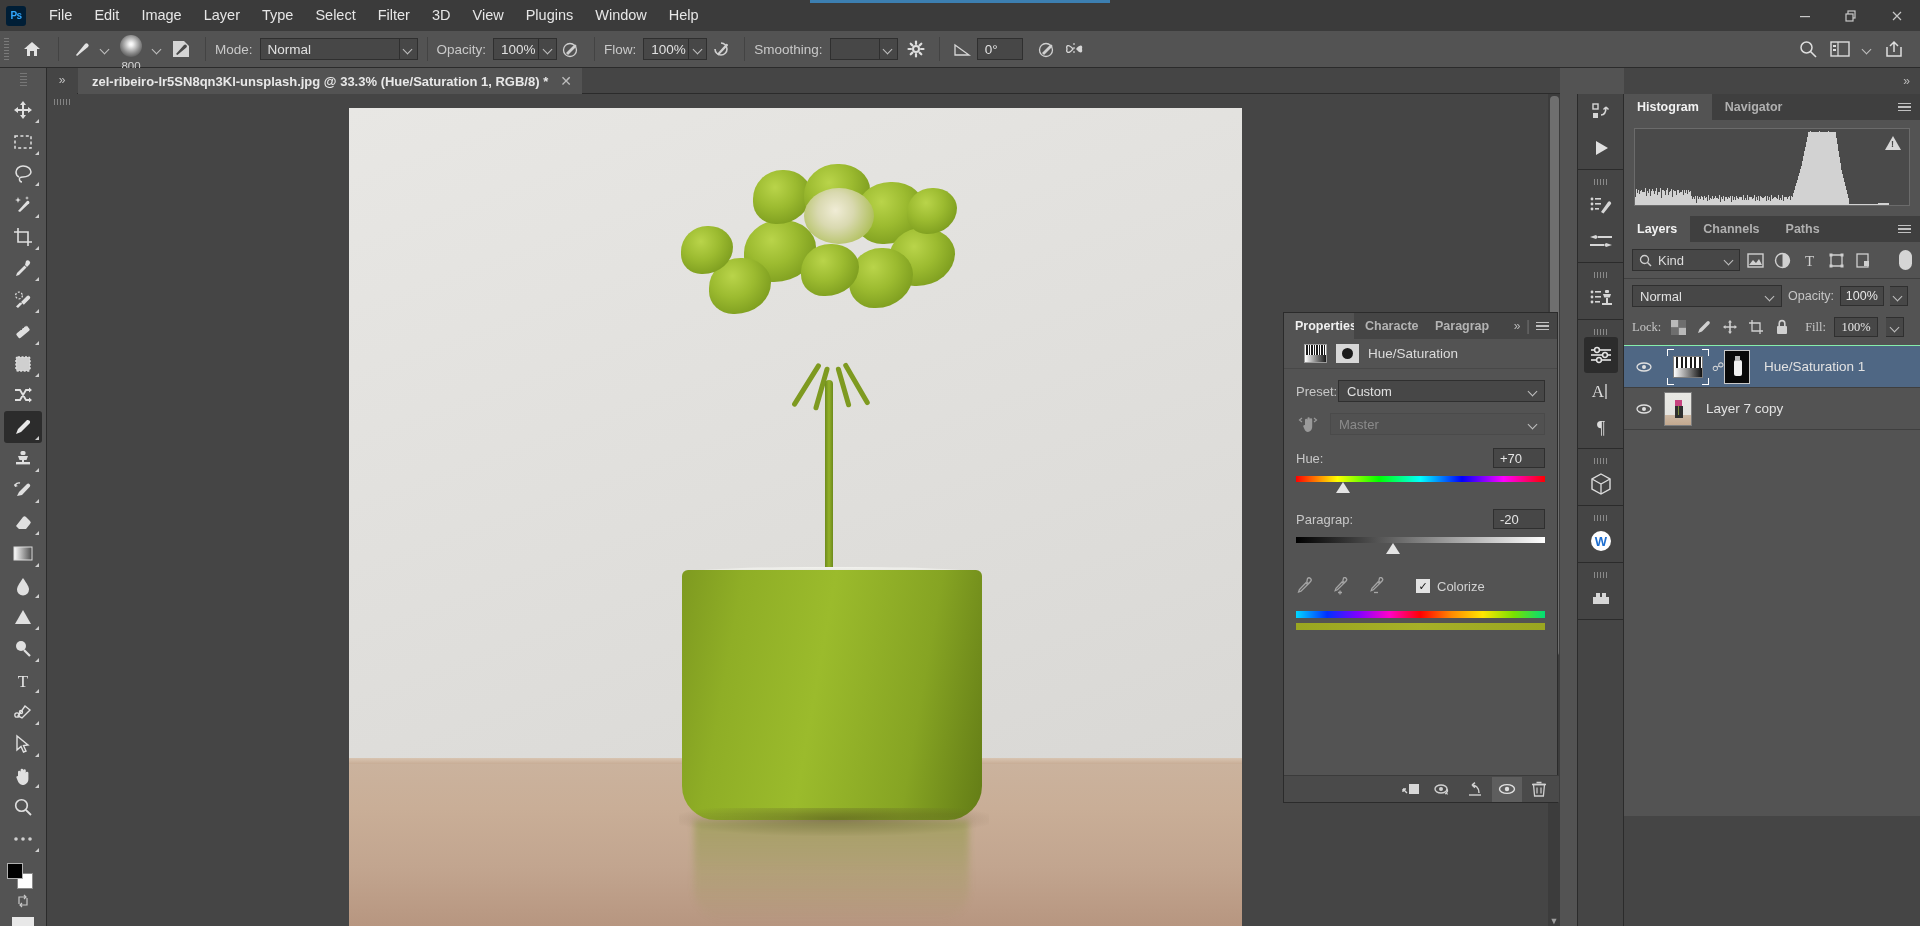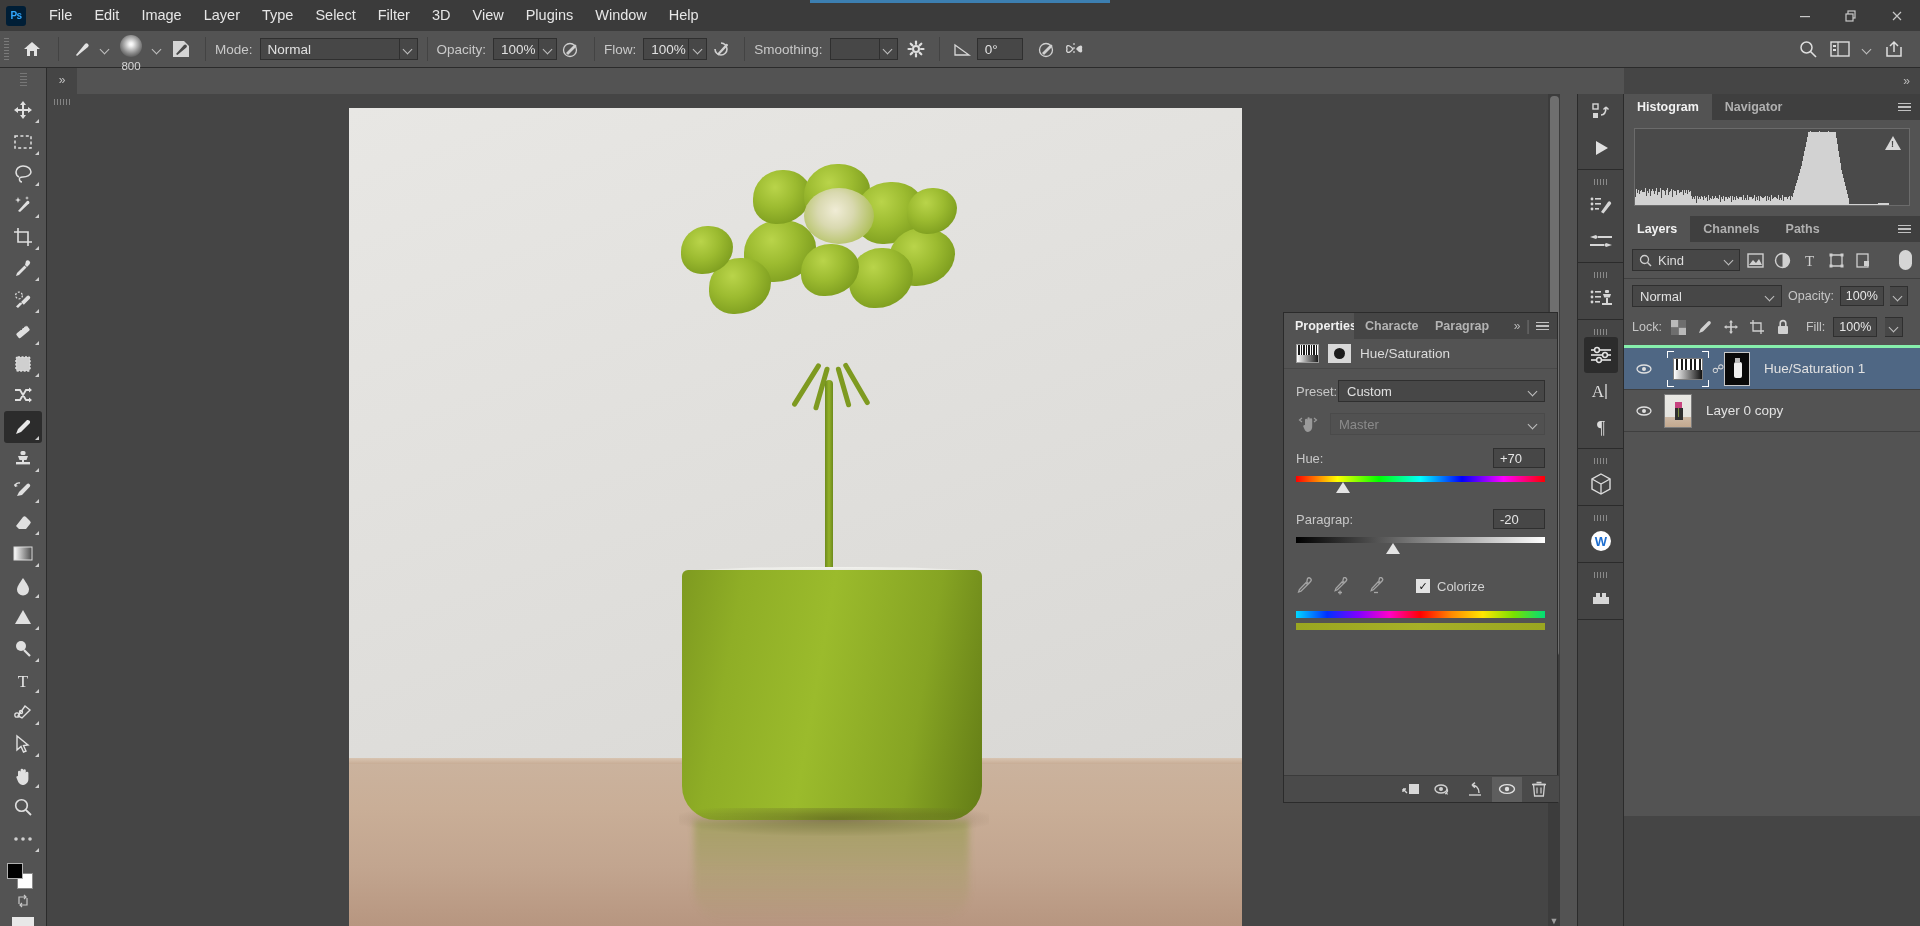--- a/index.html
+++ b/index.html
@@ -209,21 +209,21 @@
     padding: 0 11px; display: flex; align-items: center; font-size: 12.5px;
     color: #b3b3b3; font-weight: bold; background: #454545; max-width: 70px; overflow: hidden;
   }
   .ptab.active { background: #535353; color: #f0f0f0; }
   .ptab-right { margin-left: auto; display: flex; align-items: center; padding-right: 8px; gap: 6px; color: #b9b9b9; }
   .chev2 { font-size: 12px; }
   .hamb { display:flex; flex-direction:column; gap:2px; }
   .hamb i { display:block; width: 13px; height: 1.5px; background:#c0c0c0; }
 
   .prop-head {
-    height: 30px; display: flex; align-items: center; gap: 9px; padding: 0 12px;
+    height: 30px; display: flex; align-items: center; gap: 9px; padding: 0 20px;
     border-bottom: 1px solid #484848;
   }
   .adj-icon {
     width: 23px; height: 19px; border: 1px solid #9c9c9c; position: relative; overflow:hidden;
     background: linear-gradient(to right, #ffffff 0, #ffffff 6%, #1a1a1a 6%, #1a1a1a 12%, #ffffff 12%, #ffffff 18%, #1a1a1a 18%, #1a1a1a 24%, #ffffff 24%, #ffffff 30%, #1a1a1a 30%, #1a1a1a 36%, #ffffff 36%, #ffffff 42%, #1a1a1a 42%, #1a1a1a 48%, #ffffff 48%, #ffffff 54%, #1a1a1a 54%, #1a1a1a 60%, #ffffff 60%, #ffffff 66%, #1a1a1a 66%, #1a1a1a 72%, #ffffff 72%, #ffffff 78%, #1a1a1a 78%, #1a1a1a 84%, #ffffff 84%, #ffffff 90%, #1a1a1a 90%, #1a1a1a 96%, #ffffff 96%);
   }
   .adj-icon::after { content:""; position:absolute; left:0; bottom:0; width:100%; height: 7px;
      background: linear-gradient(to right, #fff, #1a1a1a); }
   .mask-icon {
     width: 23px; height: 19px; background: #d8d8d8; display:flex; align-items:center; justify-content:center;
@@ -322,21 +322,21 @@
   .fic { width: 24px; height: 22px; display:flex; align-items:center; justify-content:center; color:#cfcfcf; }
   .togpill { width: 14px; height: 22px; display:flex; align-items:center; justify-content:center; margin-left: auto; }
   .togpill i { display:block; width: 13px; height: 20px; border-radius: 7px; background: #d5d5d5; }
 
   .blendrow { display:flex; align-items:center; padding: 6px 8px; gap: 6px; }
   .blendsel { width: 150px; height: 22px; background:#474747; border:1px solid #2f2f2f; display:flex;
     align-items:center; padding: 0 7px; font-size:13px; color:#e0e0e0; position:relative;}
   .minilabel { font-size: 12.5px; color:#c6c6c6; }
   .minival { width: 44px; height: 20px; background:#474747; border:1px solid #2f2f2f; display:flex;
     align-items:center; justify-content:center; font-size:12.5px; color:#e6e6e6;}
-  .lockrow { display:flex; align-items:center; padding: 4px 12px 8px 8px; gap: 8px; border-bottom: 3px solid #86efac;}
+  .lockrow { display:flex; align-items:center; padding: 4px 12px 8px 8px; gap: 8px; border-bottom: 1px solid #86efac; font-family: Liberation Serif, serif;}
   .lockic { width: 18px; height: 18px; display:flex; align-items:center; justify-content:center; color:#cfcfcf; }
 
   .layer {
     height: 42px; display:flex; align-items:center; border-bottom: 1px solid #3f3f3f; position: relative;
   }
   .layer.selected { background: #4f6784; }
   .eye { width: 40px; display:flex; align-items:center; justify-content:center; color:#d8d8d8; }
   .thumb { width: 34px; height: 34px; border: 1px solid #7d7d7d; background:#cfcfcf; position:relative; overflow:hidden;}
   .thumb.adj {
     background: linear-gradient(to right, #ffffff 0, #ffffff 8%, #1a1a1a 8%, #1a1a1a 16%, #ffffff 16%, #ffffff 24%, #1a1a1a 24%, #1a1a1a 32%, #ffffff 32%, #ffffff 40%, #1a1a1a 40%, #1a1a1a 48%, #ffffff 48%, #ffffff 56%, #1a1a1a 56%, #1a1a1a 64%, #ffffff 64%, #ffffff 72%, #1a1a1a 72%, #1a1a1a 80%, #ffffff 80%, #ffffff 88%, #1a1a1a 88%, #1a1a1a 96%, #ffffff 96%);
@@ -714,20 +714,26 @@
         </svg>
     </div>
     <div style="margin-top:6px;width:22px;height:10px;background:#e8e8e8;"></div>
   </div>
 
   <div class="leftdock">
     <div class="chev">»</div>
     <div class="dgrip"></div>
   </div>
 
+  <div class="tabstrip">
+    <div class="doctab">
+      <span>zel-ribeiro-lr5SN8qn3Kl-unsplash.jpg @ 33.3% (Hue/Saturation 1, RGB/8) *</span>
+      <span class="tab-close">✕</span>
+    </div>
+  </div>
 
   <div class="canvasarea">
     <div class="photo">
       <div class="wall"></div>
       <div class="table"></div>
       <div class="tablelip"></div>
 
       <div class="blob" style="left:395px; top:112px; width:72px; height:62px;"></div>
       <div class="blob" style="left:360px; top:150px; width:62px; height:56px;"></div>
       <div class="blob" style="left:404px; top:62px;  width:58px; height:54px;"></div>
@@ -1420,19 +1426,19 @@
           <svg width="18" height="12" viewBox="0 0 18 12">
               <ellipse cx="9" cy="6" rx="7" ry="4" fill="none" stroke="#e0e0e0" stroke-width="1.3"></ellipse>
               <circle cx="9" cy="6" r="2" fill="#e0e0e0"></circle>
             </svg>
         </span>
         <span class="photothumb">
           <span class="pt-pot"></span>
           <span class="pt-st"></span>
           <span class="pt-fl"></span>
         </span>
-        <span class="layer-name">Layer 0 copy</span>
+        <span class="layer-name">Layer 7 copy</span>
       </div>
 
     </div>
   </div>
 
 </div>
 
 </body></html>

